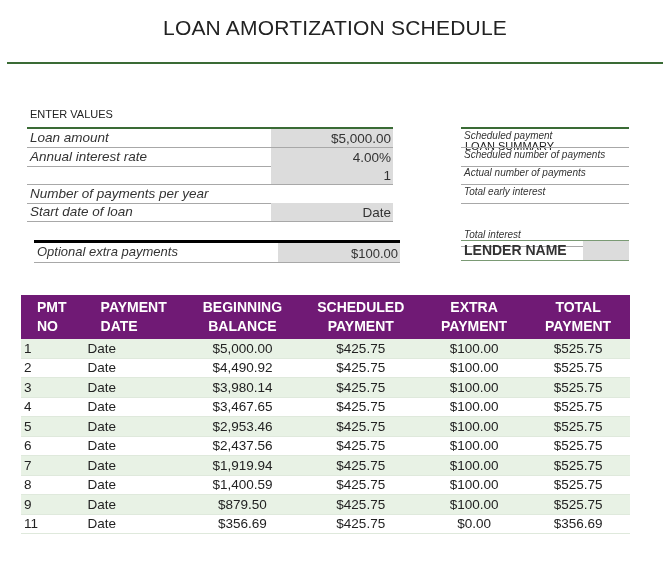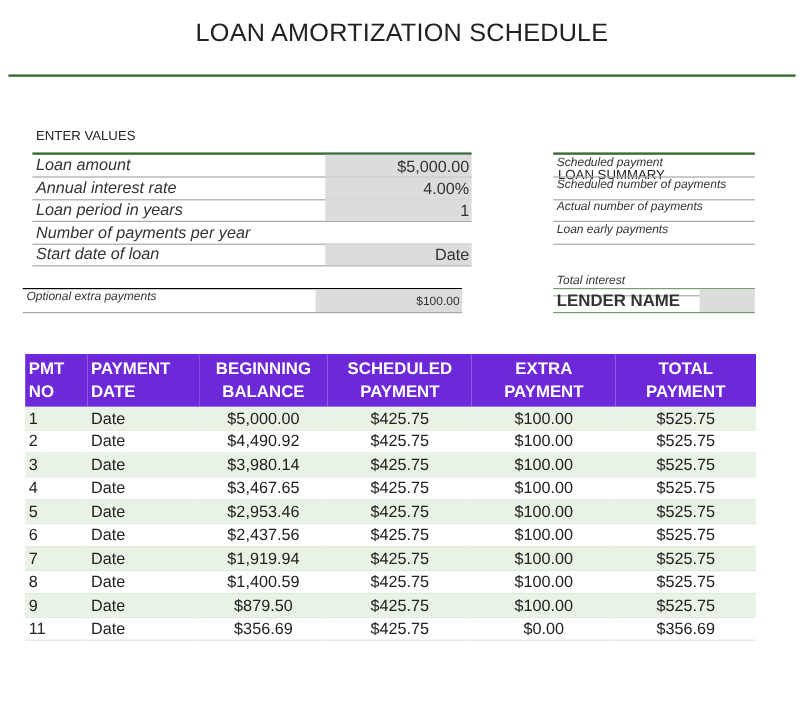--- a/index.html
+++ b/index.html
@@ -16,35 +16,35 @@
               border-bottom: 1px solid #a8a8a8; font-size: 13.5px; }
     .ev-row .lbl { position: absolute; left: 3px; top: 1px; font-style: italic; color: #333; }
     .ev-row .val { position: absolute; left: 244px; top: 0; width: 122px; height: 18.4px;
                    background: #dcdcdc; text-align: right; box-sizing: border-box; padding-right: 2px;
                    line-height: 19px; color: #333; }
 
     .sum-row { position: absolute; left: 461px; width: 168px; height: 18.4px;
                border-bottom: 1px solid #a8a8a8; font-size: 10px; overflow: hidden; white-space: nowrap; }
     .sum-row .lbl { position: absolute; left: 3px; top: 1px; font-style: italic; color: #333; }
 
-    .extra-row { position: absolute; left: 19px; top: 240px; width: 366px; height: 19px;
-                 border-top: 1px solid #000000; border-bottom: 1px solid #a8a8a8; font-size: 10px; }
+    .extra-row { position: absolute; left: 34px; top: 240px; width: 366px; height: 19px;
+                 border-top: 3px solid #000000; border-bottom: 1px solid #a8a8a8; font-size: 13px; }
     .extra-row .lbl { position: absolute; left: 3px; top: 1px; font-style: italic; color: #333; }
     .extra-row .val { position: absolute; left: 244px; top: 0; width: 122px; height: 19px; background: #dcdcdc;
                       text-align: right; box-sizing: border-box; padding-right: 2px; line-height: 21px; color: #333; }
 
     .lender-row { position: absolute; left: 461px; top: 240px; width: 168px; height: 19px;
                   border-top: 1px solid #7a9a74; border-bottom: 1px solid #7a9a74; }
     .lender-row .lbl { position: absolute; left: 3px; top: 1px; font-size: 14px; font-weight: bold; color: #333; }
     .lender-row .val { position: absolute; left: 122px; top: 0; width: 46px; height: 19px; background: #dcdcdc; }
 
     .sched { position: absolute; left: 21px; top: 295px; width: 609px; border-collapse: collapse;
              font-size: 13.5px; }
-    .sched thead th { background: #6d28d9; color: #ffffff; font-weight: bold; font-size: 14px;
-                      height: 44px; padding: 0 3px; line-height: 19px; vertical-align: middle; }
+    .sched thead th { background: #701a75; color: #ffffff; font-weight: bold; font-size: 14px;
+                      height: 44px; padding: 0 16px; line-height: 19px; vertical-align: middle; }
     .sched td { height: 18.5px; padding: 0 3px; line-height: 17px; color: #222;
                 border-bottom: 1px solid #dfe9dc; }
     .sched tbody tr:nth-child(odd) td { background: #e8f2e5; }
     .sched tbody tr:nth-child(even) td { background: #ffffff; }
     .l { text-align: left; }
     .r { text-align: center; }
     .c0 { width: 48px; } .c1 { width: 90px; } .c2 { width: 104px; }
     .c3 { width: 118px; } .c4 { width: 120px; } .c5 { width: 117px; }
   </style>
 </head>
@@ -58,21 +58,20 @@
 
 <div class="ev-row" style="top:129px;">
   <span class="lbl">Loan amount</span>
   <span class="val">$5,000.00</span>
 </div>
 <div class="ev-row" style="top:148px;">
   <span class="lbl">Annual interest rate</span>
   <span class="val">4.00%</span>
 </div>
 <div class="ev-row" style="top:166px;">
-  <span class="lbl">Loan period in years</span>
   <span class="val">1</span>
 </div>
 <div class="ev-row" style="top:185px;">
   <span class="lbl">Number of payments per year</span>
 </div>
 <div class="ev-row" style="top:203px;">
   <span class="lbl">Start date of loan</span>
   <span class="val">Date</span>
 </div>
 
@@ -87,21 +86,21 @@
 <div class="sum-row" style="top:129px;">
   <span class="lbl">Scheduled payment</span>
 </div>
 <div class="sum-row" style="top:148px;">
   <span class="lbl">Scheduled number of payments</span>
 </div>
 <div class="sum-row" style="top:166px;">
   <span class="lbl">Actual number of payments</span>
 </div>
 <div class="sum-row" style="top:185px;">
-  <span class="lbl">Loan early payments</span>
+  <span class="lbl">Total early interest</span>
 </div>
 <div class="sum-row" style="top:203px;margin-top:25px;">
   <span class="lbl">Total interest</span>
 </div>
 
 <div class="lender-row">
   <span class="lbl">LENDER NAME</span>
   <span class="val"></span>
 </div>
 

